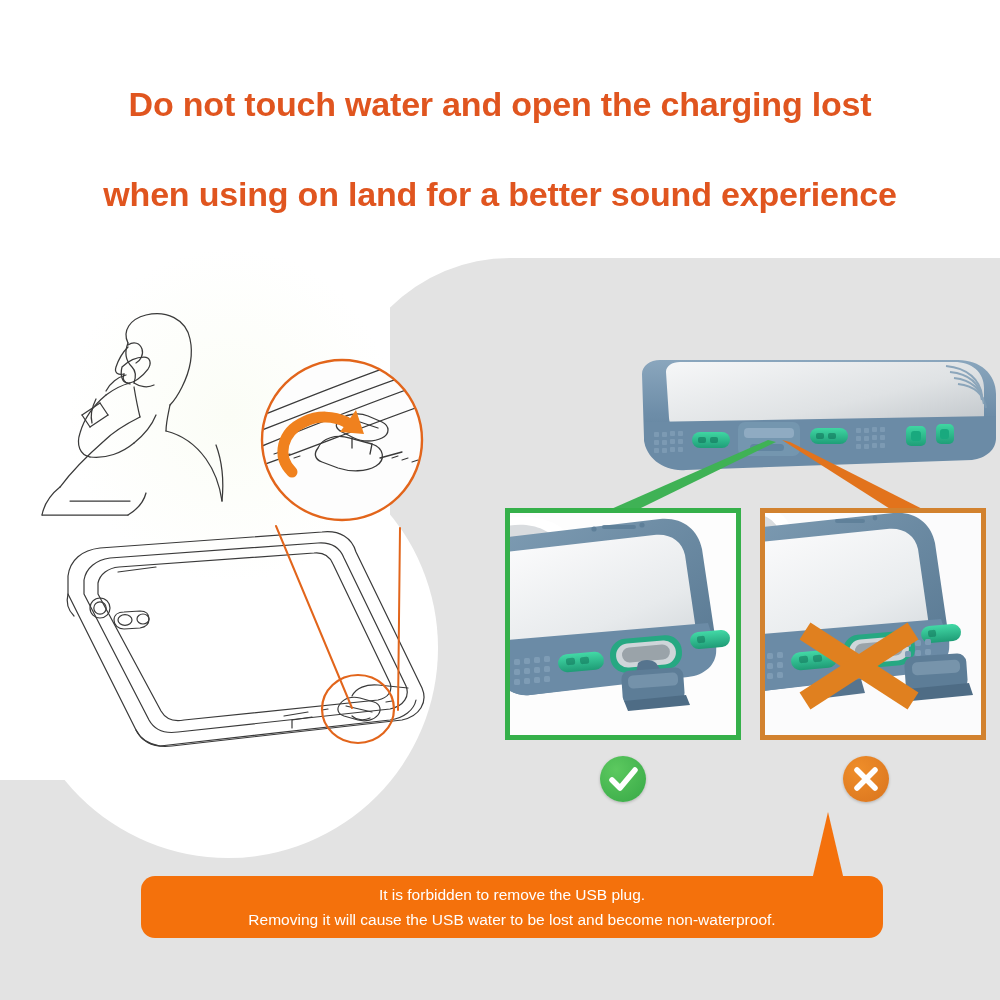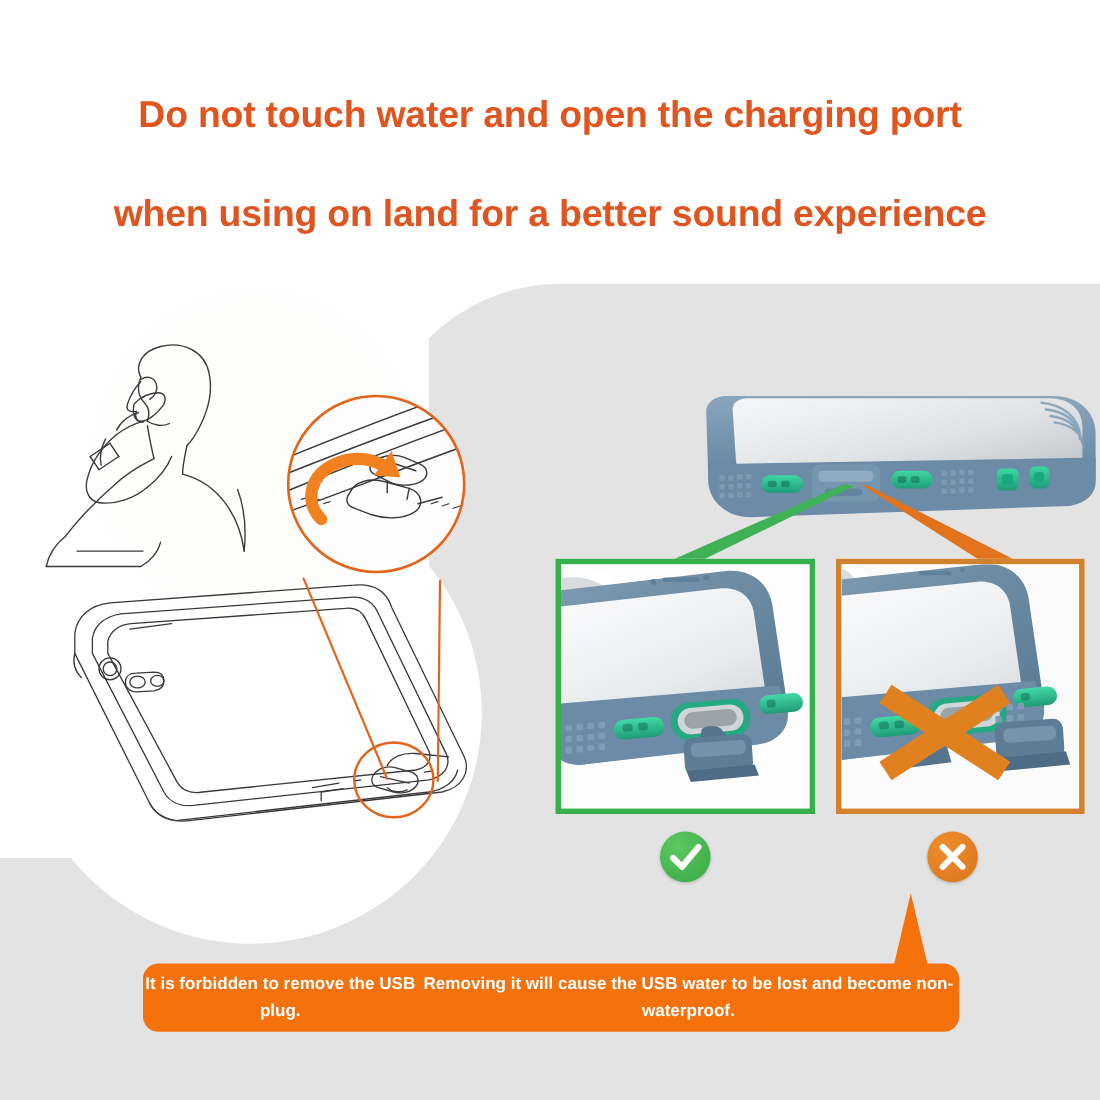--- a/index.html
+++ b/index.html
@@ -59,40 +59,40 @@
   }
   .badge-ok{left:600px;top:756px;background:radial-gradient(circle at 35% 30%,#5cc95f,#37a846);}
   .badge-no{left:843px;top:756px;background:radial-gradient(circle at 35% 30%,#ef8e2a,#d9741e);}
   .badge svg{position:absolute;left:0;top:0;}
 
   
   .uparrow{position:absolute;left:800px;top:812px;width:60px;height:70px;}
 
   
   .banner{
-    position:absolute;left:130px;top:876px;width:742px;height:62px;
+    position:absolute;left:141px;top:876px;width:742px;height:62px;
     background:#f4710c;border-radius:14px;
-    display:flex;flex-direction:row;align-items:center;justify-content:center;
-    color:#ffffff;font-weight:bold;font-size:15.5px;line-height:1.62;
+    display:flex;flex-direction:column;align-items:center;justify-content:center;
+    color:#ffffff;font-weight:normal;font-size:15.5px;line-height:1.62;
   }
   .banner span{display:block;text-align:center;}
 </style>
 </head>
 <body>
 
 <div id="stage">
 
   <div class="gray-backdrop"></div>
   <div class="gray-foot"></div>
   <div class="white-bite"></div>
   <div class="white-bite2"></div>
   <div class="tint-left"></div>
 
   <div class="headline">
-    <span>Do not touch water and open the charging port</span>
+    <span>Do not touch water and open the charging lost</span>
     <span class="l2">when using on land for a better sound experience</span>
   </div>
 
   <svg class="person" viewBox="0 0 300 250">
     <g fill="none" stroke="#3a3a3a" stroke-width="1.25" stroke-linecap="round" stroke-linejoin="round">
 
       <path d="M118 48 C112 36 120 24 136 20 C156 15 176 24 180 44 C184 62 178 80 172 92 C168 100 164 106 160 110"></path>
       <path d="M118 48 C114 58 116 66 122 72 C126 76 126 82 124 88"></path>
 
       <path d="M124 88 C130 92 138 93 144 90"></path>

